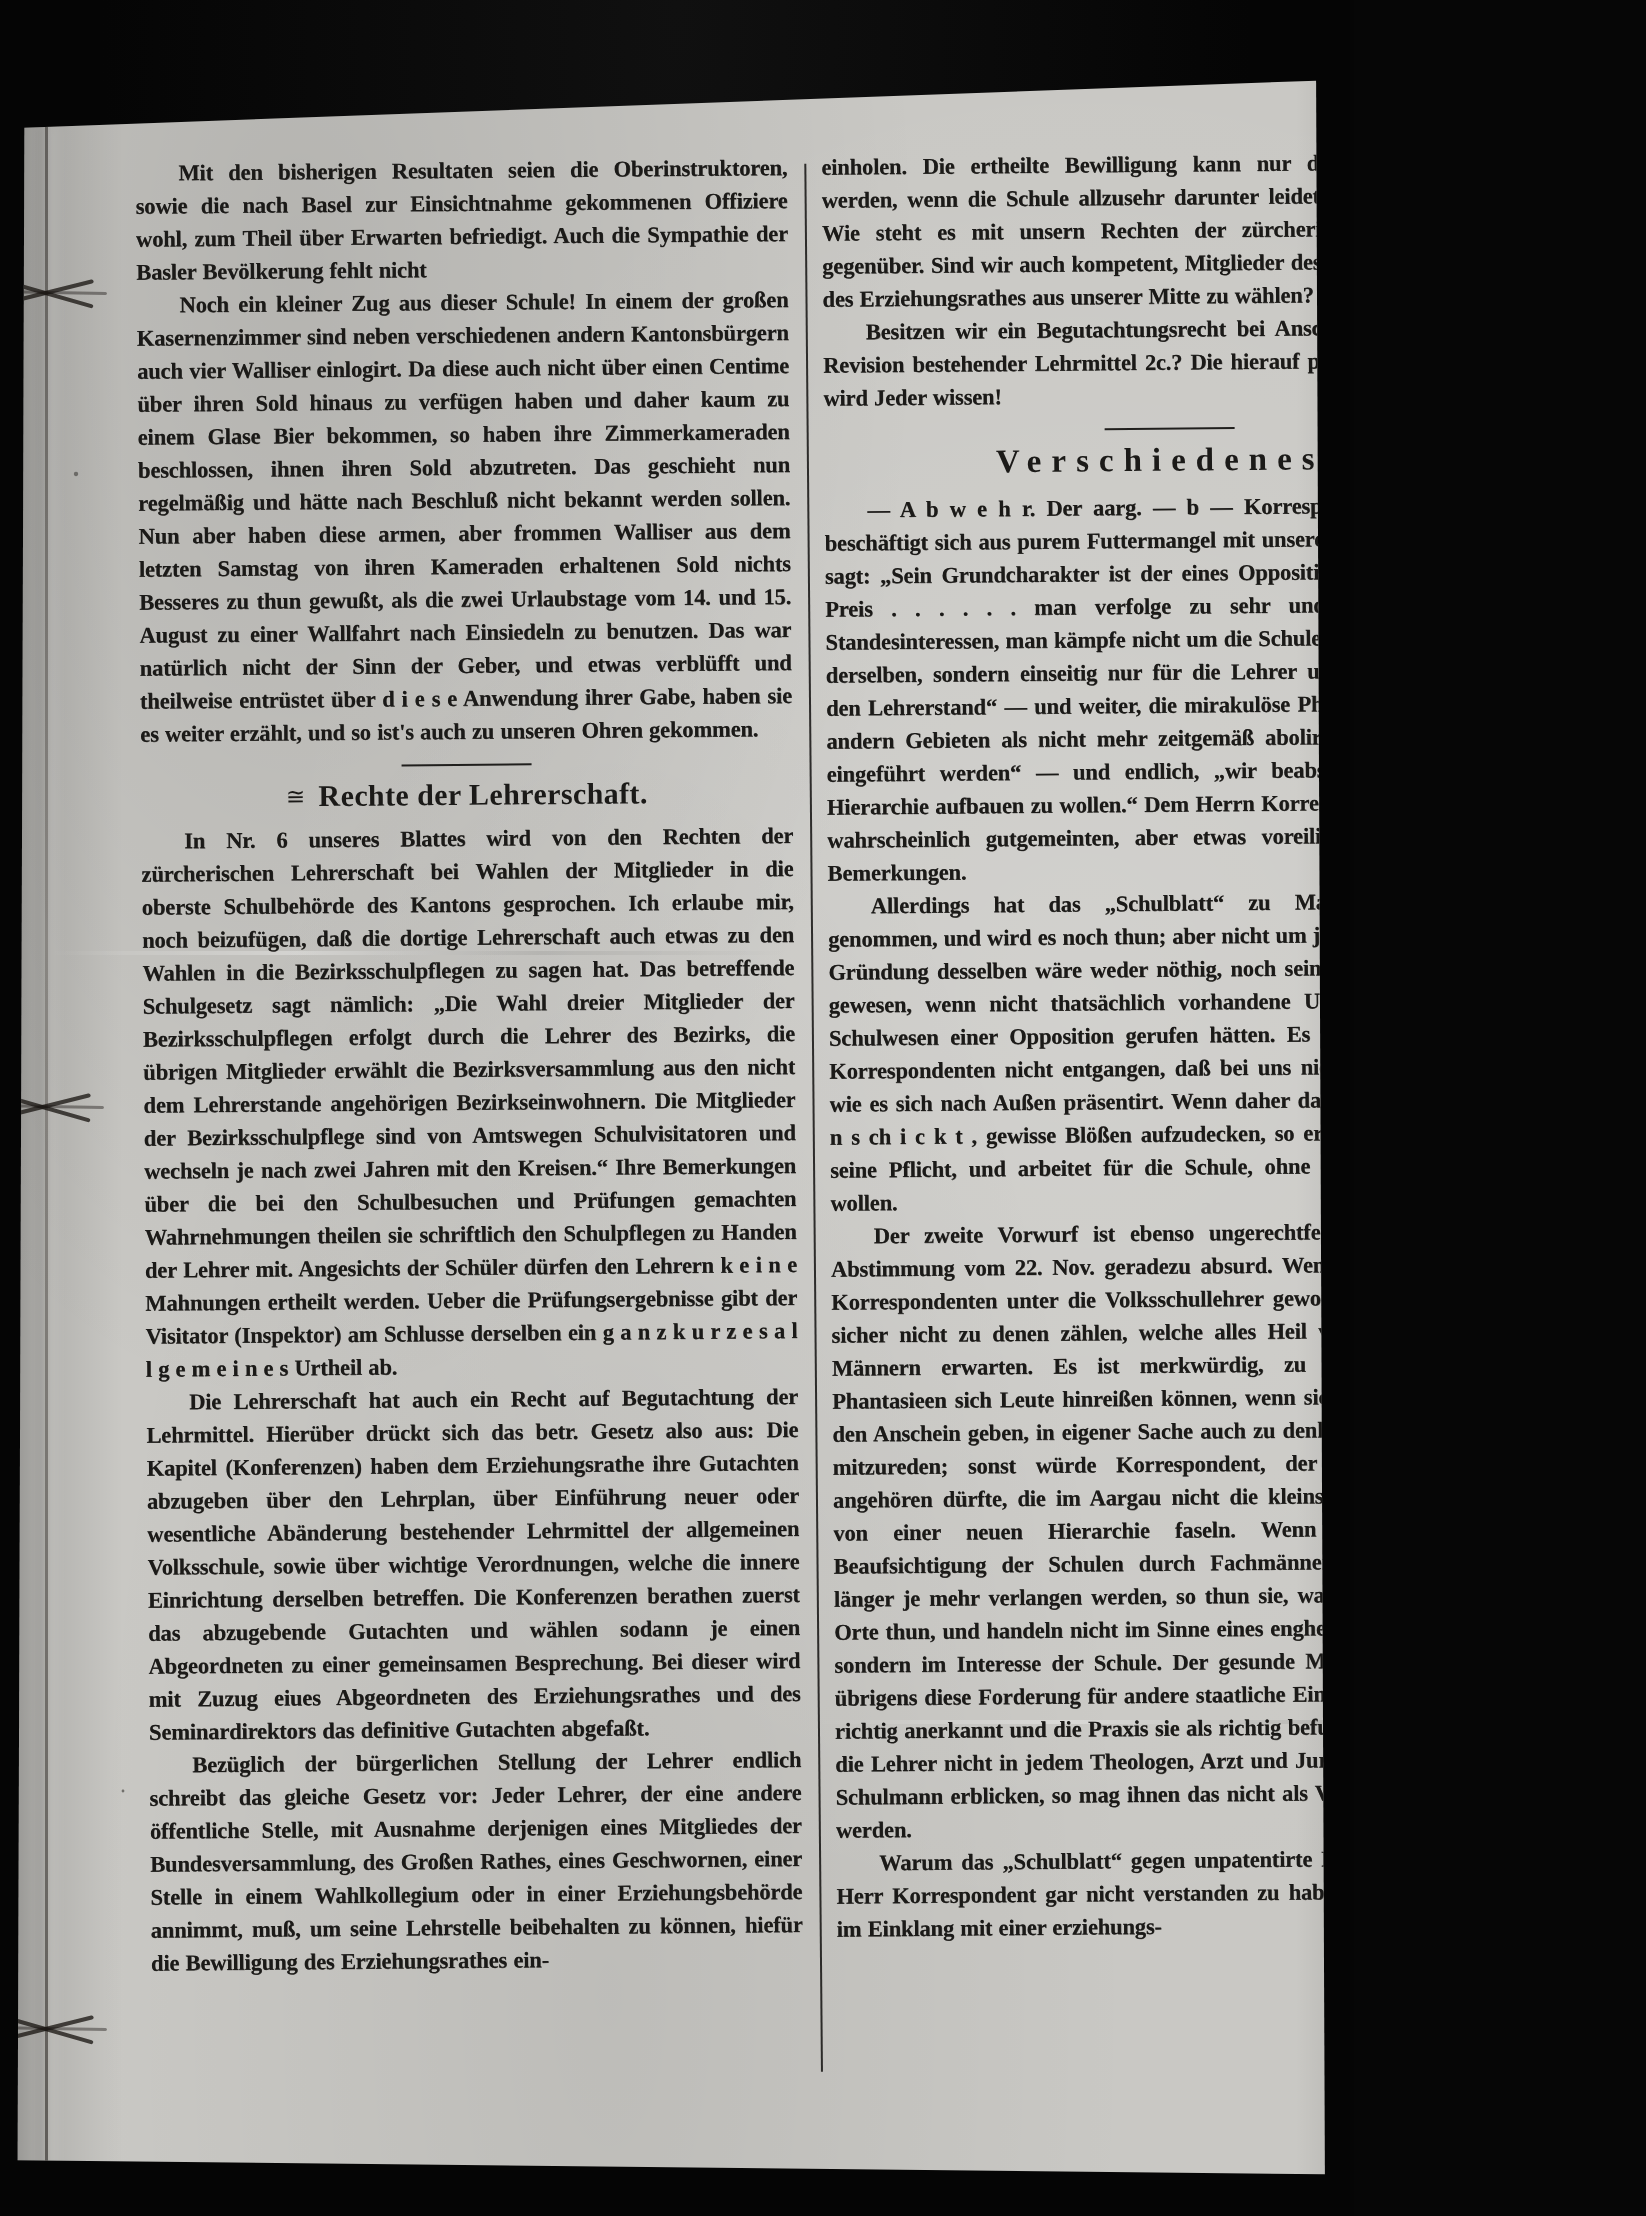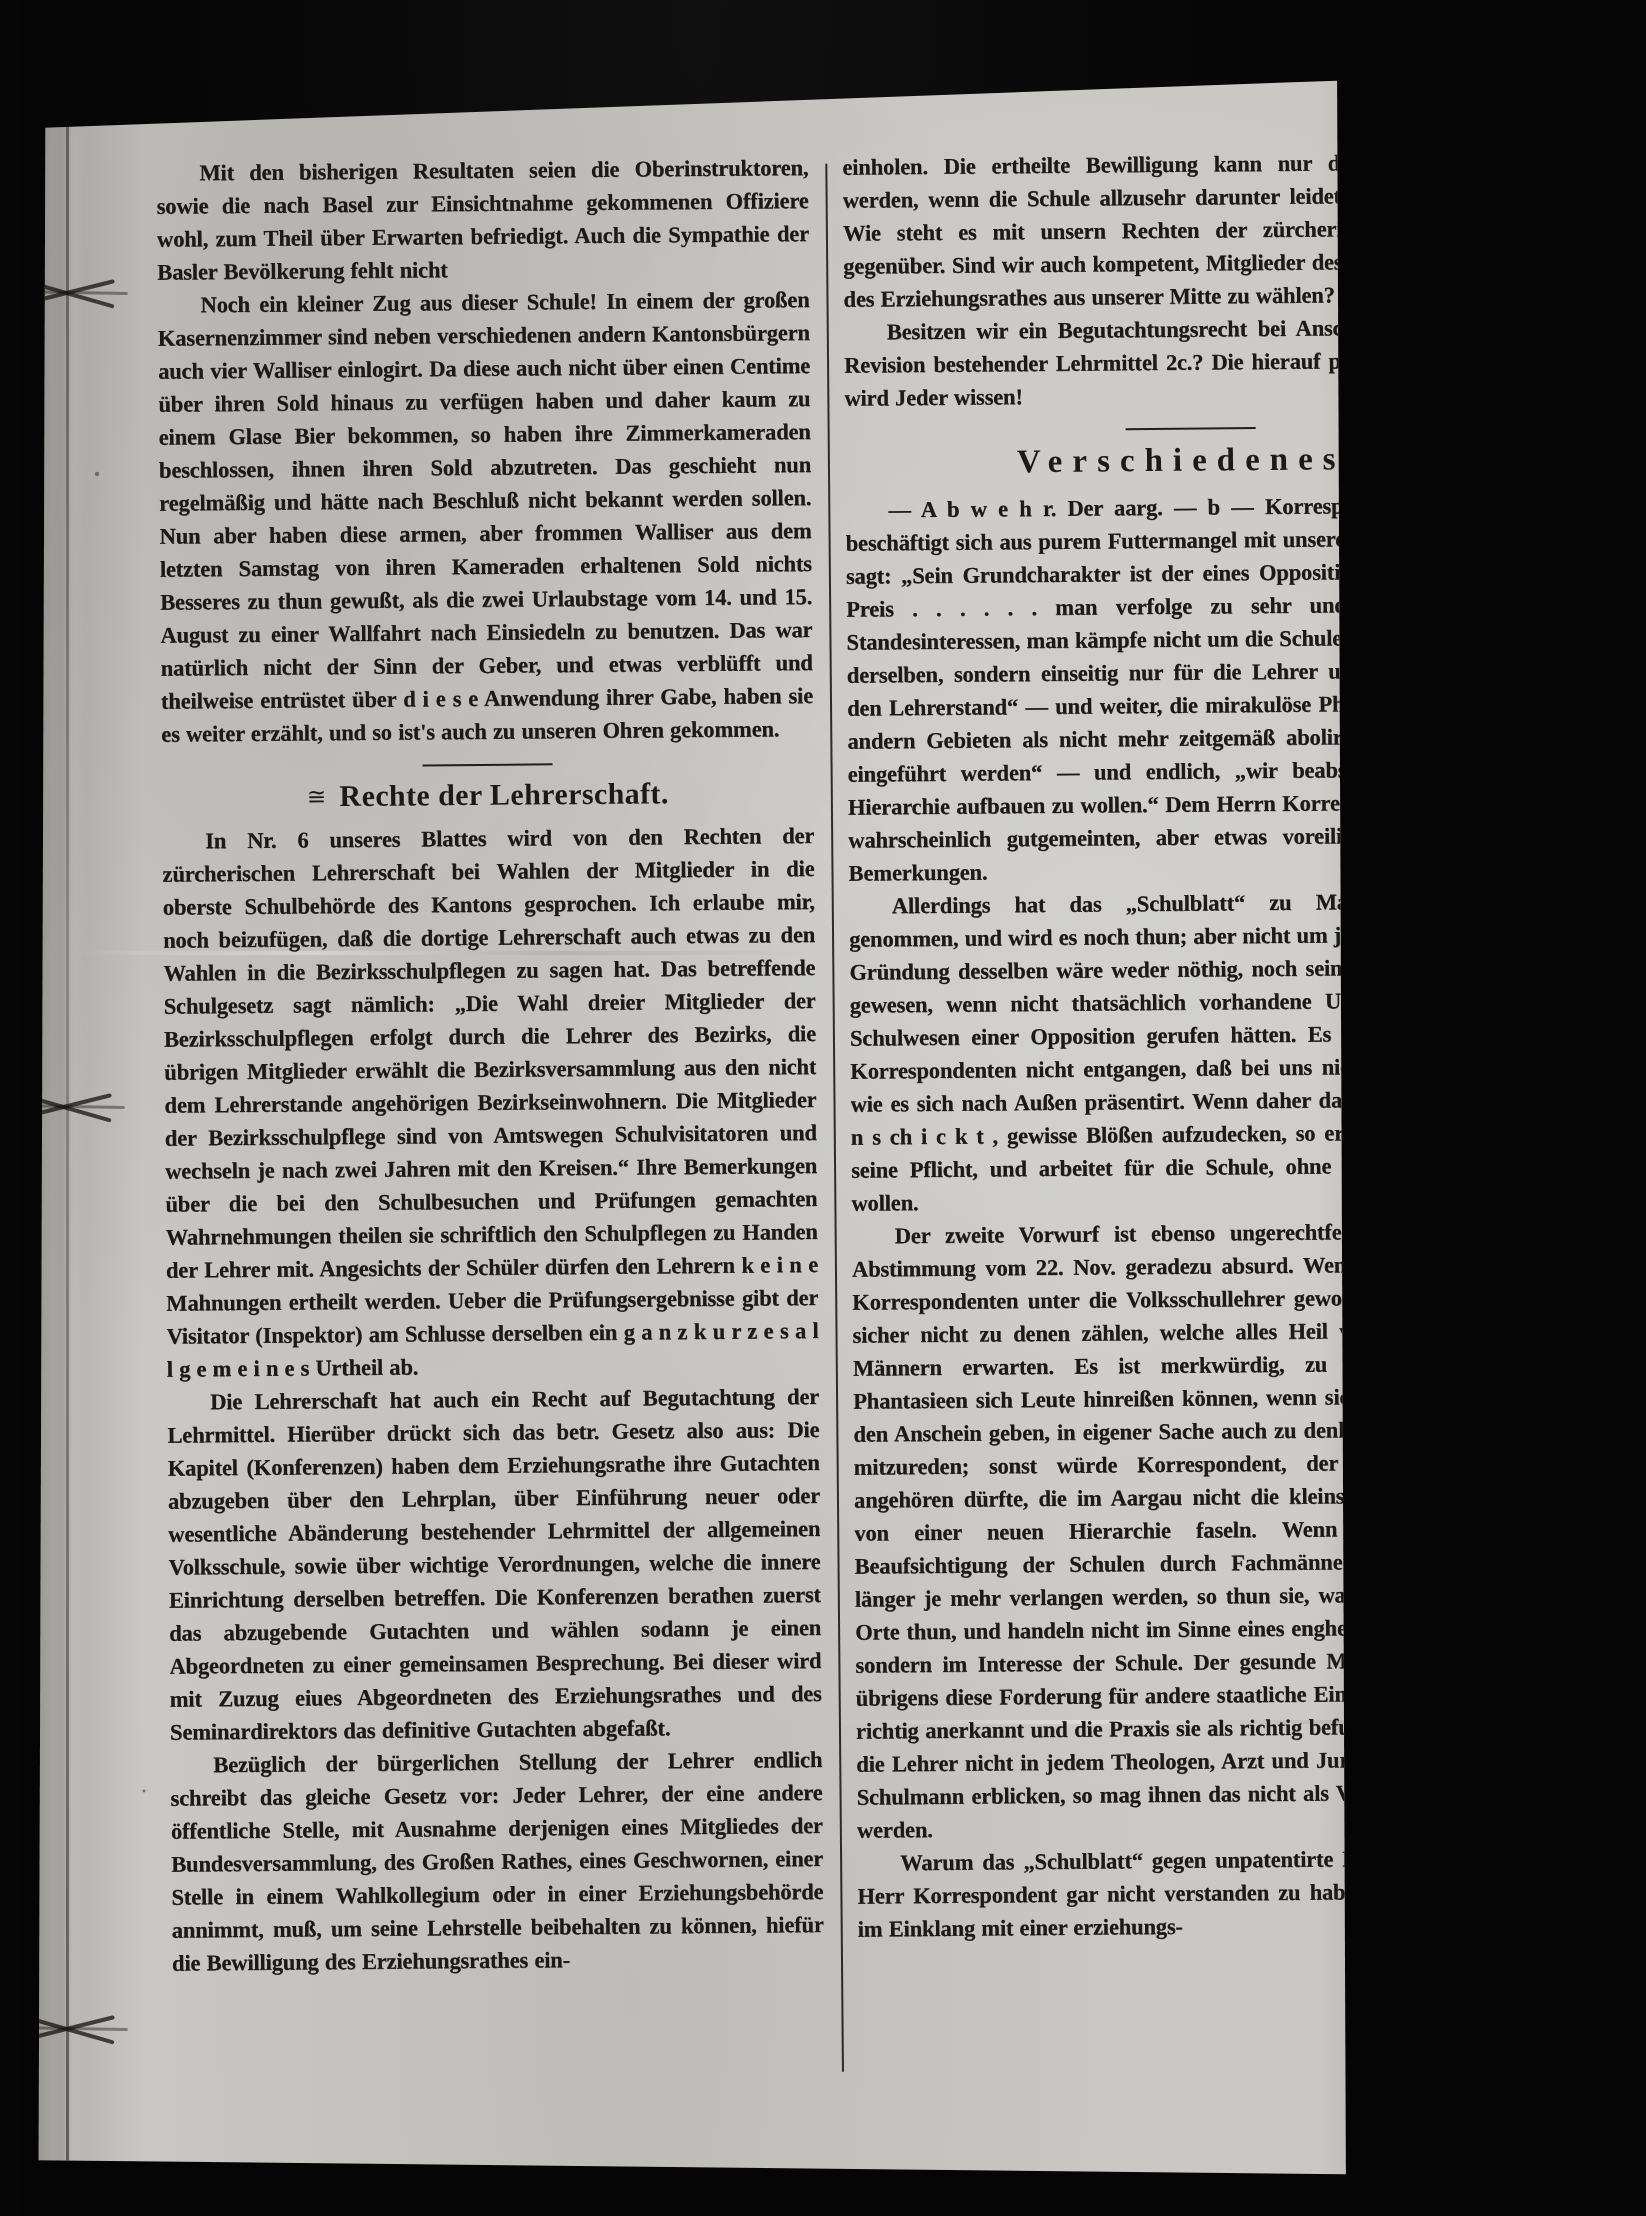--- a/index.html
+++ b/index.html
@@ -4,21 +4,21 @@
 <title>Scanned newspaper page</title>
 <style>
   html, body {
     margin: 0; padding: 0;
     width: 1646px; height: 2216px;
     background: #060606;
     overflow: hidden;
     font-family: "Liberation Serif", "DejaVu Serif", serif;
   }
   .stage { position: relative; width: 1354px; height: 2216px; background:
-    radial-gradient(ellipse at 50% 0%, #101010 0%, #050505 60%); margin-left: 21px; }
+    radial-gradient(ellipse at 50% 0%, #101010 0%, #050505 60%); }
 
   
   .paper {
     position: absolute; inset: 0;
     clip-path: polygon(1.8% 5.76%, 97.2% 3.64%, 97.85% 98.12%, 1.3% 97.48%);
     background:
       radial-gradient(ellipse at 22% 12%, rgba(0,0,0,0.10), transparent 42%),
       radial-gradient(ellipse at 80% 45%, rgba(255,255,255,0.16), transparent 55%),
       radial-gradient(ellipse at 45% 90%, rgba(0,0,0,0.06), transparent 50%),
       linear-gradient(90deg, rgba(0,0,0,0.30) 0px, rgba(0,0,0,0.10) 51px, rgba(0,0,0,0.0) 123px),

